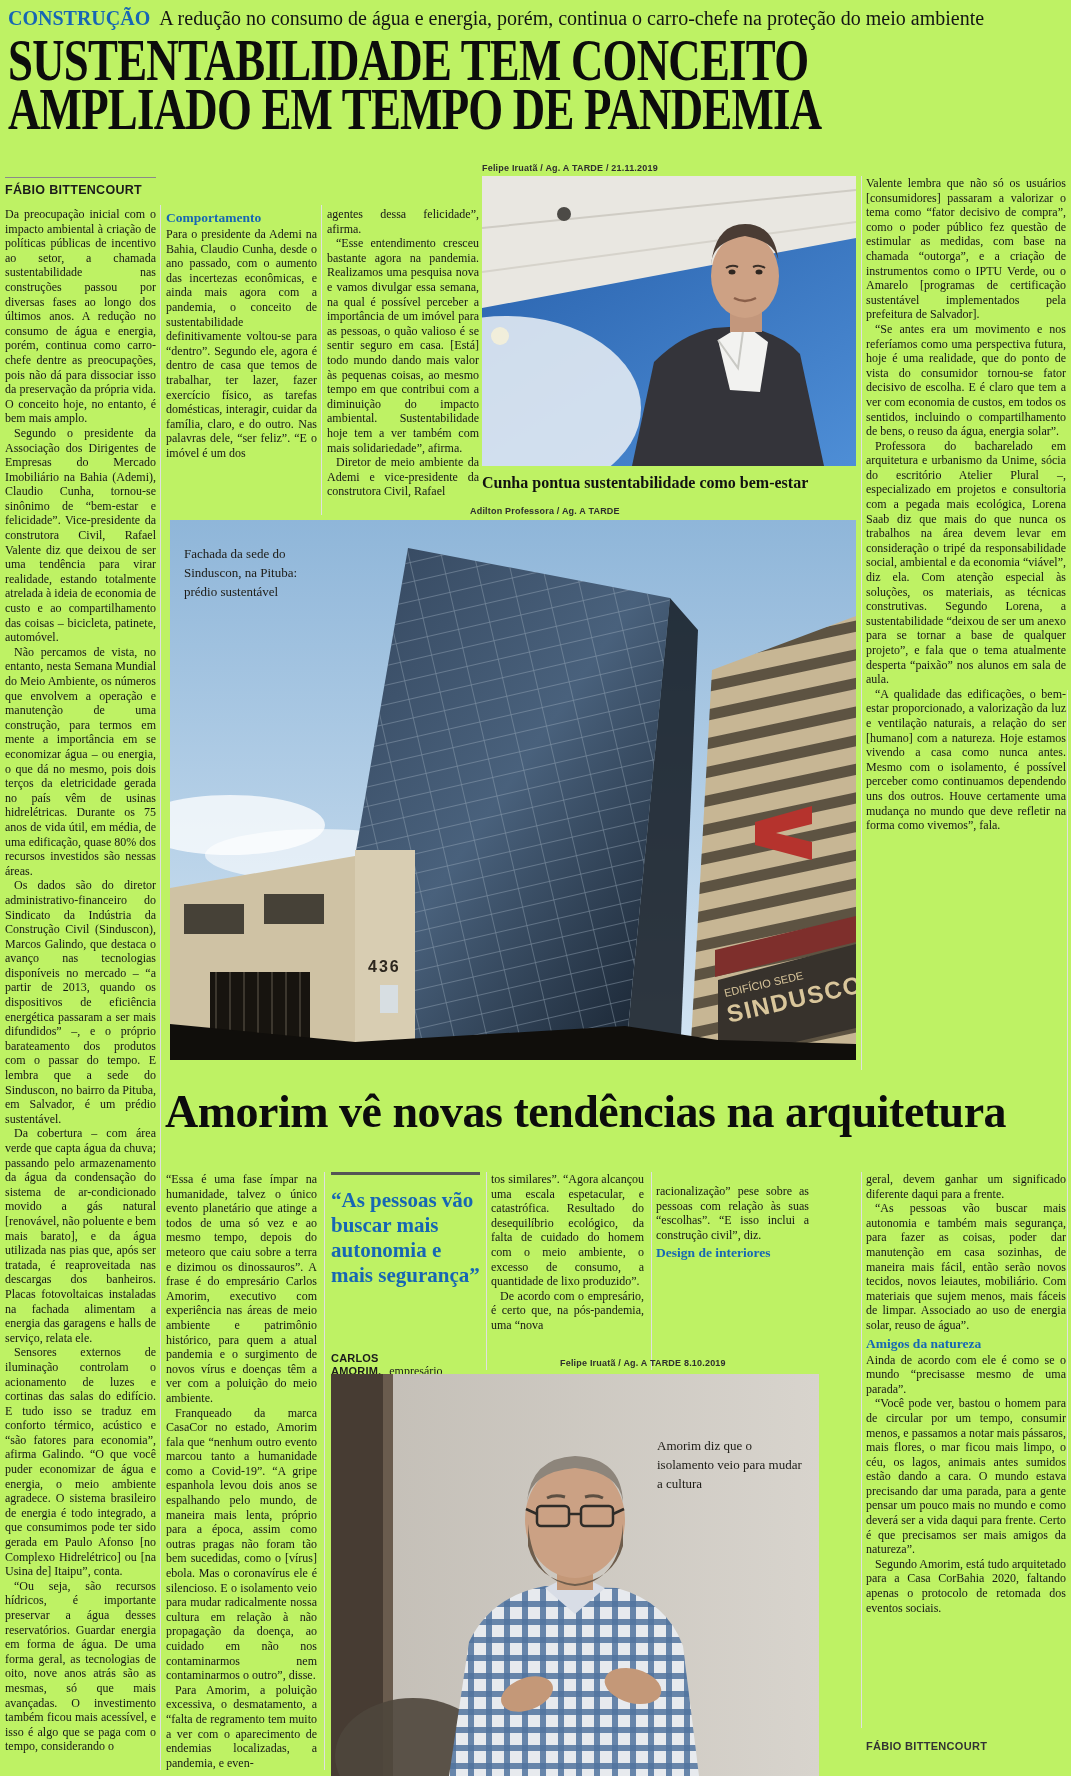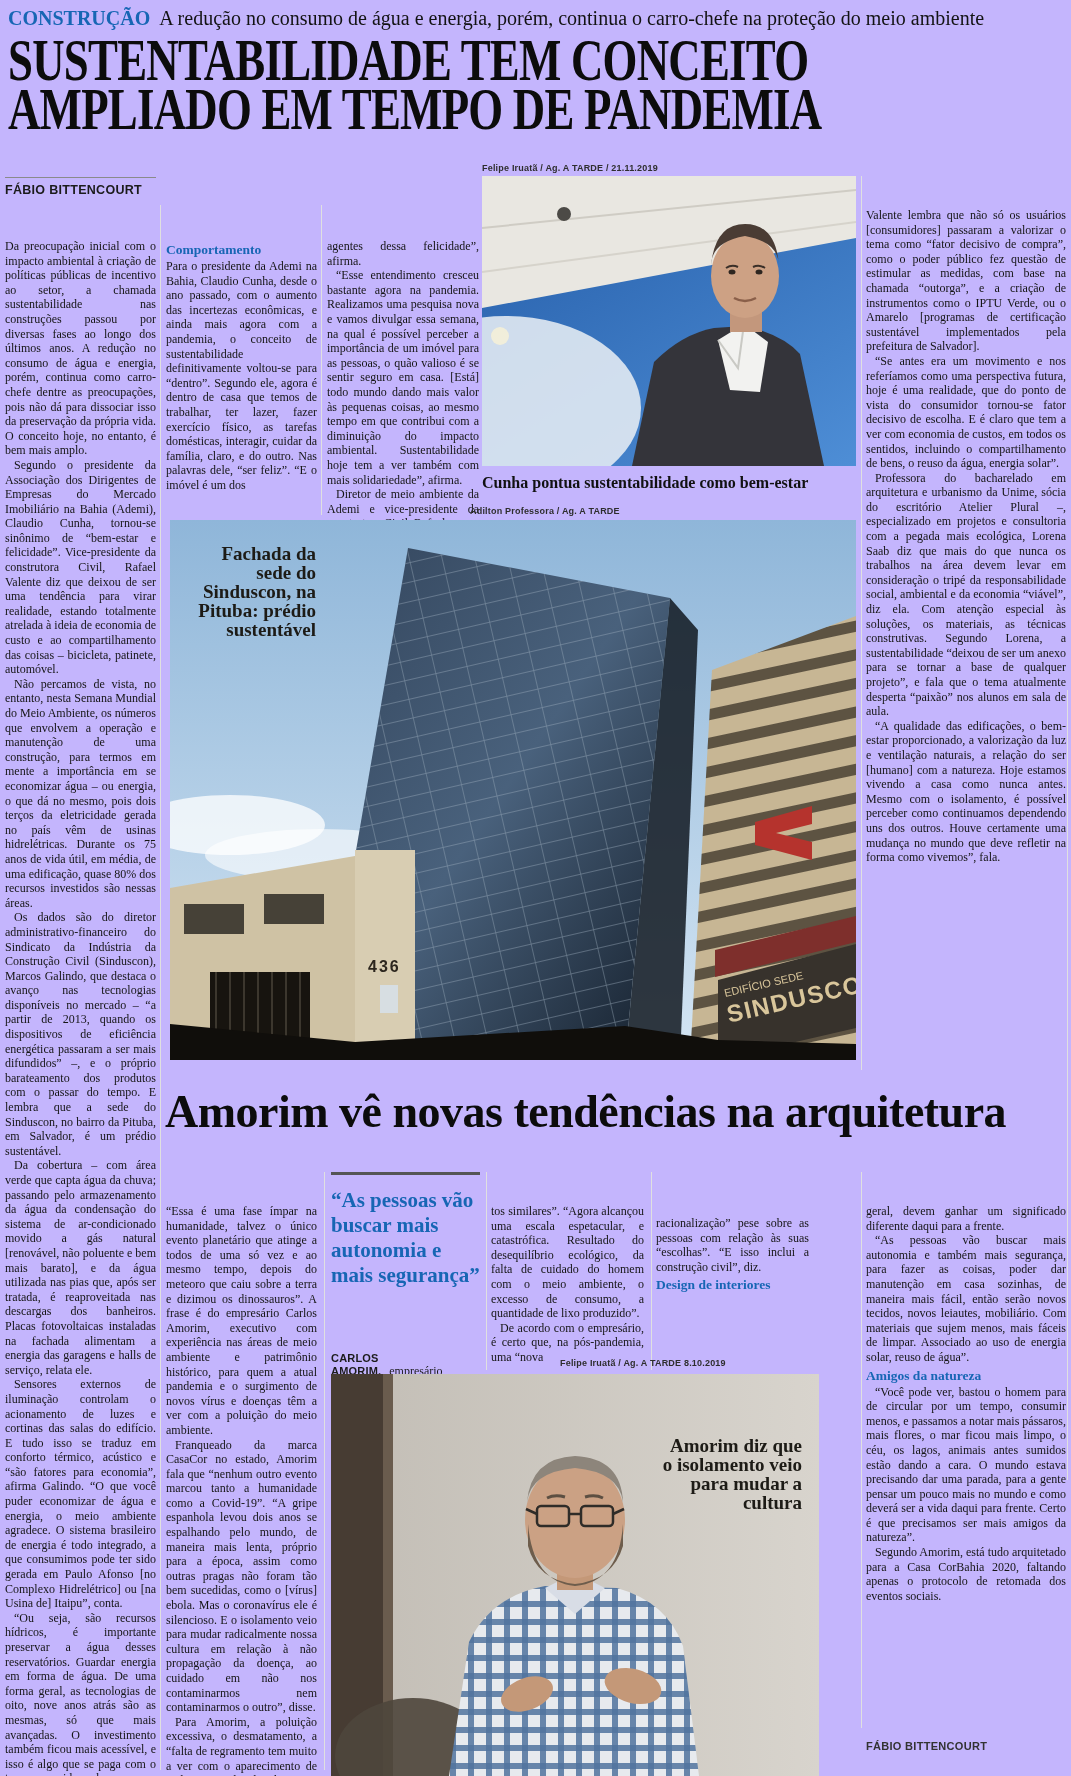--- a/index.html
+++ b/index.html
@@ -1,41 +1,41 @@
 <!DOCTYPE html>
 <html><head>
 <meta charset="utf-8">
 <style>
   html,body{margin:0;padding:0;background:#ffffff;}
-  .page{position:relative;width:1071px;height:1776px;background:#c4b5fd;overflow:hidden;
+  .page{position:relative;width:1071px;height:1776px;background:#bef264;overflow:hidden;
         font-family:"Liberation Serif",serif;color:#151515;}
   
   .kicker{position:absolute;left:8px;top:7px;width:1055px;font-size:20px;white-space:nowrap;}
   .kicker .tag{font-weight:bold;color:#1766b4;margin-right:9px;}
   .kicker .deck{color:#131313;}
   .headline{position:absolute;left:8px;top:36px;}
   .hl-line{font-weight:bold;font-size:59px;line-height:49px;white-space:nowrap;
            letter-spacing:-1px;color:#0c0c0c;transform:scaleX(.76);transform-origin:0 0;}
   
   .byrule{position:absolute;left:5px;top:177px;width:151px;height:1px;background:#8a8a8a;}
   .byline{position:absolute;left:5px;top:183px;font-family:"Liberation Sans",sans-serif;
           font-weight:bold;font-size:12.5px;letter-spacing:.3px;color:#1b1b1b;}
   
-  .col{position:absolute;font-size:12px;line-height:14.6px;text-align:justify;overflow:hidden;margin-top:32px;}
+  .col{position:absolute;font-size:12px;line-height:14.6px;text-align:justify;overflow:hidden;}
   .col p{margin:0;text-indent:9px;}
   .col p.flush{text-indent:0;}
   .subhead{font-weight:bold;color:#1766b4;font-size:13.5px;line-height:16px;margin:3px 0 1px;text-indent:0;}
   
   .vrule{position:absolute;width:1px;background:#e0e0e0;}
   
   .photo{position:absolute;overflow:hidden;background:#ccc;}
   .credit{position:absolute;font-family:"Liberation Sans",sans-serif;font-weight:bold;
           font-size:9px;color:#2e2e2e;letter-spacing:.2px;}
   .caption{position:absolute;font-weight:bold;font-size:16px;color:#111;}
-  .overlay-cap{position:absolute;font-weight:bold;font-size:19px;line-height:19px;color:#1d1b16;text-align:right;}
+  .overlay-cap{position:absolute;font-weight:normal;font-size:13px;line-height:19px;color:#1d1b16;}
   
   .hl2{position:absolute;left:165px;top:1088px;font-weight:bold;font-size:46px;line-height:48px;
        white-space:nowrap;letter-spacing:-.5px;color:#0c0c0c;}
   .qrule{position:absolute;left:331px;top:1172px;width:149px;height:3px;background:#555;}
   .quote{position:absolute;left:331px;top:1188px;width:149px;font-weight:bold;font-size:21px;
          line-height:25px;color:#1766b4;}
   .qattr{position:absolute;left:331px;top:1352px;width:160px;font-size:11px;color:#1b1b1b;}
   .qattr .qname{font-family:"Liberation Sans",sans-serif;font-weight:bold;letter-spacing:.2px;}
   .qattr .qrole{margin-left:8px;font-size:12px;}
   .signature{position:absolute;left:866px;top:1740px;font-family:"Liberation Sans",sans-serif;
@@ -195,20 +195,21 @@
 
   <div class="col" style="left:656px;top:1184px;width:153px;height:178px;">
     <p class="flush">racionalização” pese sobre as pessoas com relação às suas “escolhas”. “E isso inclui a construção civil”, diz.</p>
     <div class="subhead">Design de interiores</div>
   </div>
 
   <div class="col" style="left:866px;top:1172px;width:200px;height:556px;">
     <p class="flush">geral, devem ganhar um significado diferente daqui para a frente.</p>
     <p>“As pessoas vão buscar mais autonomia e também mais segurança, para fazer as coisas, poder dar manutenção em casa sozinhas, de maneira mais fácil, então serão novos tecidos, novos leiautes, mobiliário. Com materiais que sujem menos, mais fáceis de limpar. Associado ao uso de energia solar, reuso de água”.</p>
     <div class="subhead">Amigos da natureza</div>
+    <p class="flush">Ainda de acordo com ele é como se o mundo “precisasse mesmo de uma parada”.</p>
     <p>“Você pode ver, bastou o homem para de circular por um tempo, consumir menos, e passamos a notar mais pássaros, mais flores, o mar ficou mais limpo, o céu, os lagos, animais antes sumidos estão dando a cara. O mundo estava precisando dar uma parada, para a gente pensar um pouco mais no mundo e como deverá ser a vida daqui para frente. Certo é que precisamos ser mais amigos da natureza”.</p>
     <p>Segundo Amorim, está tudo arquitetado para a Casa CorBahia 2020, faltando apenas o protocolo de retomada dos eventos sociais.</p>
   </div>
 
   <div class="credit" style="left:560px;top:1358px;width:259px;">Felipe Iruatã / Ag. A TARDE 8.10.2019</div>
   <div class="photo" style="left:331px;top:1374px;width:488px;height:402px;">
     <svg width="488" height="402" viewBox="0 0 488 402">
       <defs>
         <linearGradient id="ambg" x1="0" y1="0" x2="1" y2="0">
           <stop offset="0" stop-color="#c2bdb5"></stop>

